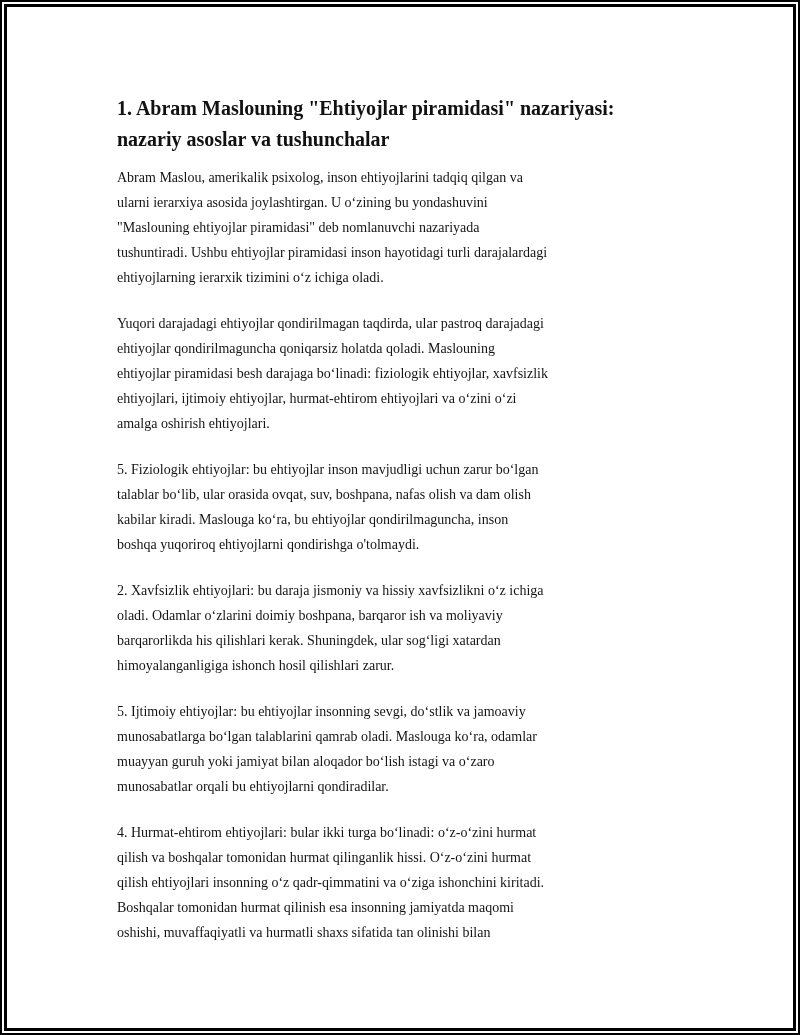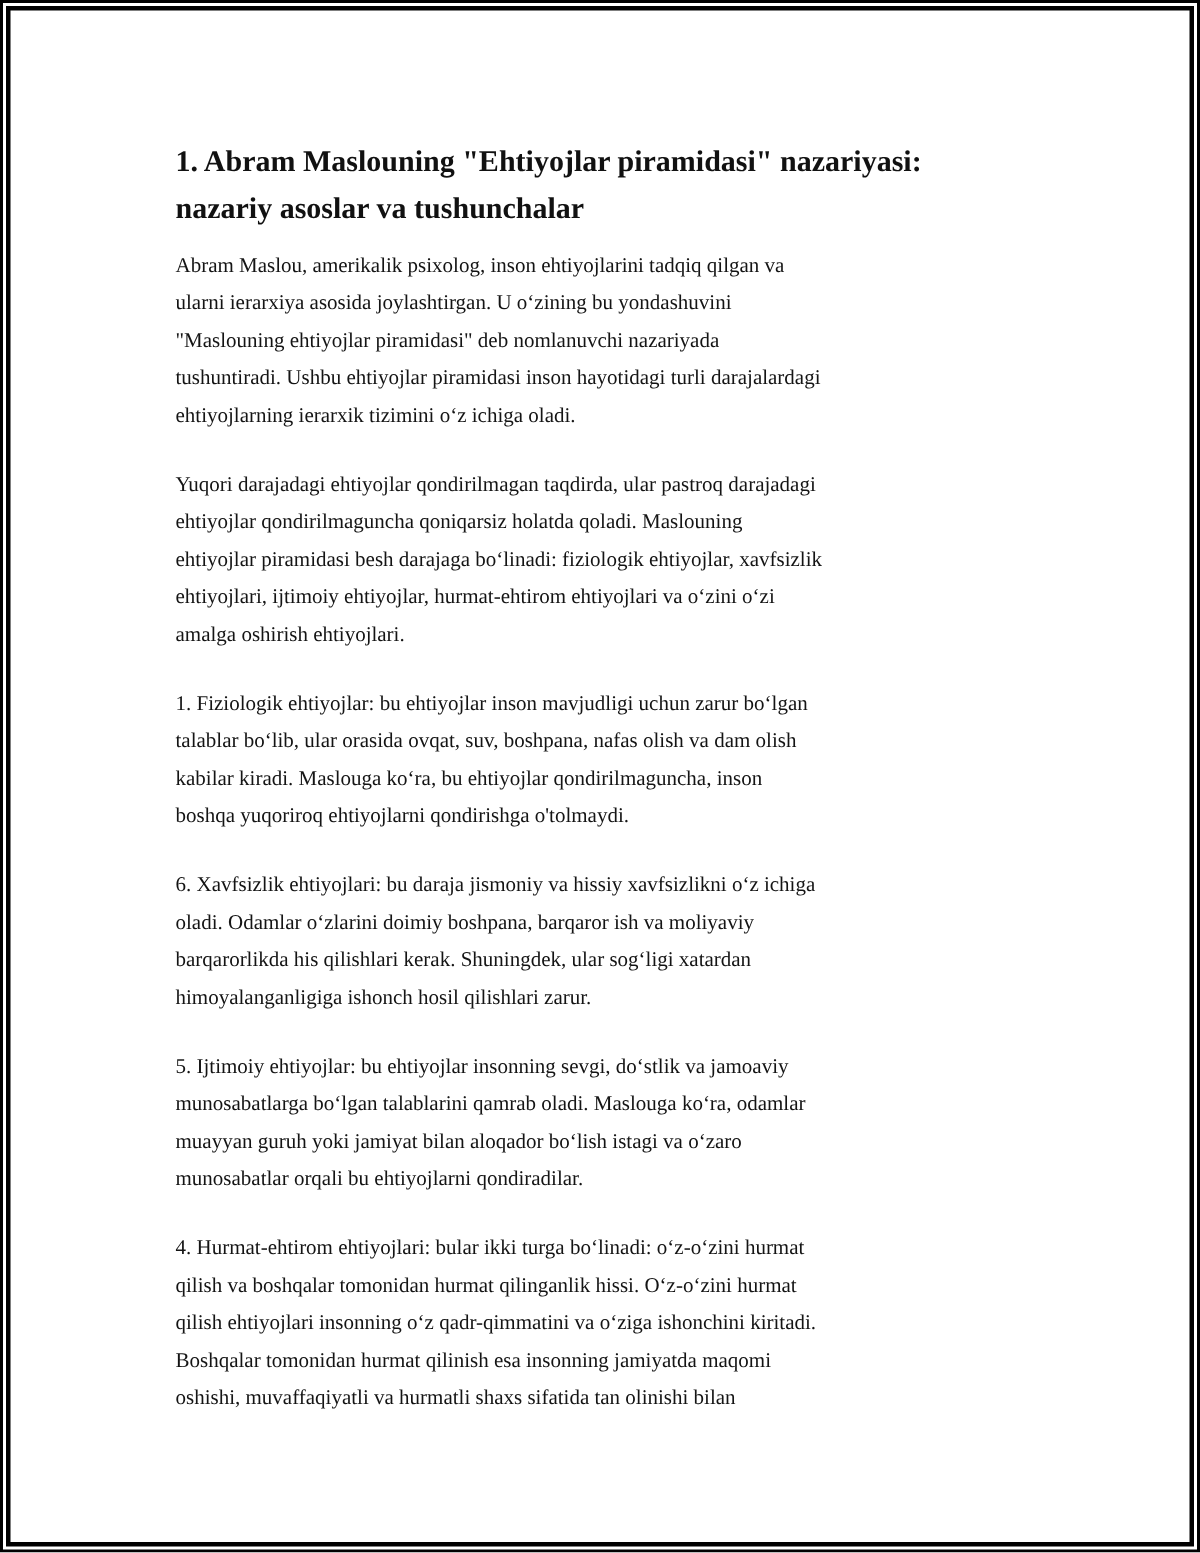--- a/index.html
+++ b/index.html
@@ -63,25 +63,25 @@
       <p class="doc-paragraph">Abram Maslou, amerikalik psixolog, inson ehtiyojlarini tadqiq qilgan va
 ularni ierarxiya asosida joylashtirgan. U o‘zining bu yondashuvini
 "Maslouning ehtiyojlar piramidasi" deb nomlanuvchi nazariyada
 tushuntiradi. Ushbu ehtiyojlar piramidasi inson hayotidagi turli darajalardagi
 ehtiyojlarning ierarxik tizimini o‘z ichiga oladi.</p>
       <p class="doc-paragraph">Yuqori darajadagi ehtiyojlar qondirilmagan taqdirda, ular pastroq darajadagi
 ehtiyojlar qondirilmaguncha qoniqarsiz holatda qoladi. Maslouning
 ehtiyojlar piramidasi besh darajaga bo‘linadi: fiziologik ehtiyojlar, xavfsizlik
 ehtiyojlari, ijtimoiy ehtiyojlar, hurmat-ehtirom ehtiyojlari va o‘zini o‘zi
 amalga oshirish ehtiyojlari.</p>
-      <p class="doc-paragraph">1. Fiziologik ehtiyojlar: bu ehtiyojlar inson mavjudligi uchun zarur bo‘lgan
+      <p class="doc-paragraph">5. Fiziologik ehtiyojlar: bu ehtiyojlar inson mavjudligi uchun zarur bo‘lgan
 talablar bo‘lib, ular orasida ovqat, suv, boshpana, nafas olish va dam olish
 kabilar kiradi. Maslouga ko‘ra, bu ehtiyojlar qondirilmaguncha, inson
 boshqa yuqoriroq ehtiyojlarni qondirishga o'tolmaydi.</p>
-      <p class="doc-paragraph">6. Xavfsizlik ehtiyojlari: bu daraja jismoniy va hissiy xavfsizlikni o‘z ichiga
+      <p class="doc-paragraph">2. Xavfsizlik ehtiyojlari: bu daraja jismoniy va hissiy xavfsizlikni o‘z ichiga
 oladi. Odamlar o‘zlarini doimiy boshpana, barqaror ish va moliyaviy
 barqarorlikda his qilishlari kerak. Shuningdek, ular sog‘ligi xatardan
 himoyalanganligiga ishonch hosil qilishlari zarur.</p>
       <p class="doc-paragraph">5. Ijtimoiy ehtiyojlar: bu ehtiyojlar insonning sevgi, do‘stlik va jamoaviy
 munosabatlarga bo‘lgan talablarini qamrab oladi. Maslouga ko‘ra, odamlar
 muayyan guruh yoki jamiyat bilan aloqador bo‘lish istagi va o‘zaro
 munosabatlar orqali bu ehtiyojlarni qondiradilar.</p>
       <p class="doc-paragraph">4. Hurmat-ehtirom ehtiyojlari: bular ikki turga bo‘linadi: o‘z-o‘zini hurmat
 qilish va boshqalar tomonidan hurmat qilinganlik hissi. O‘z-o‘zini hurmat
 qilish ehtiyojlari insonning o‘z qadr-qimmatini va o‘ziga ishonchini kiritadi.

